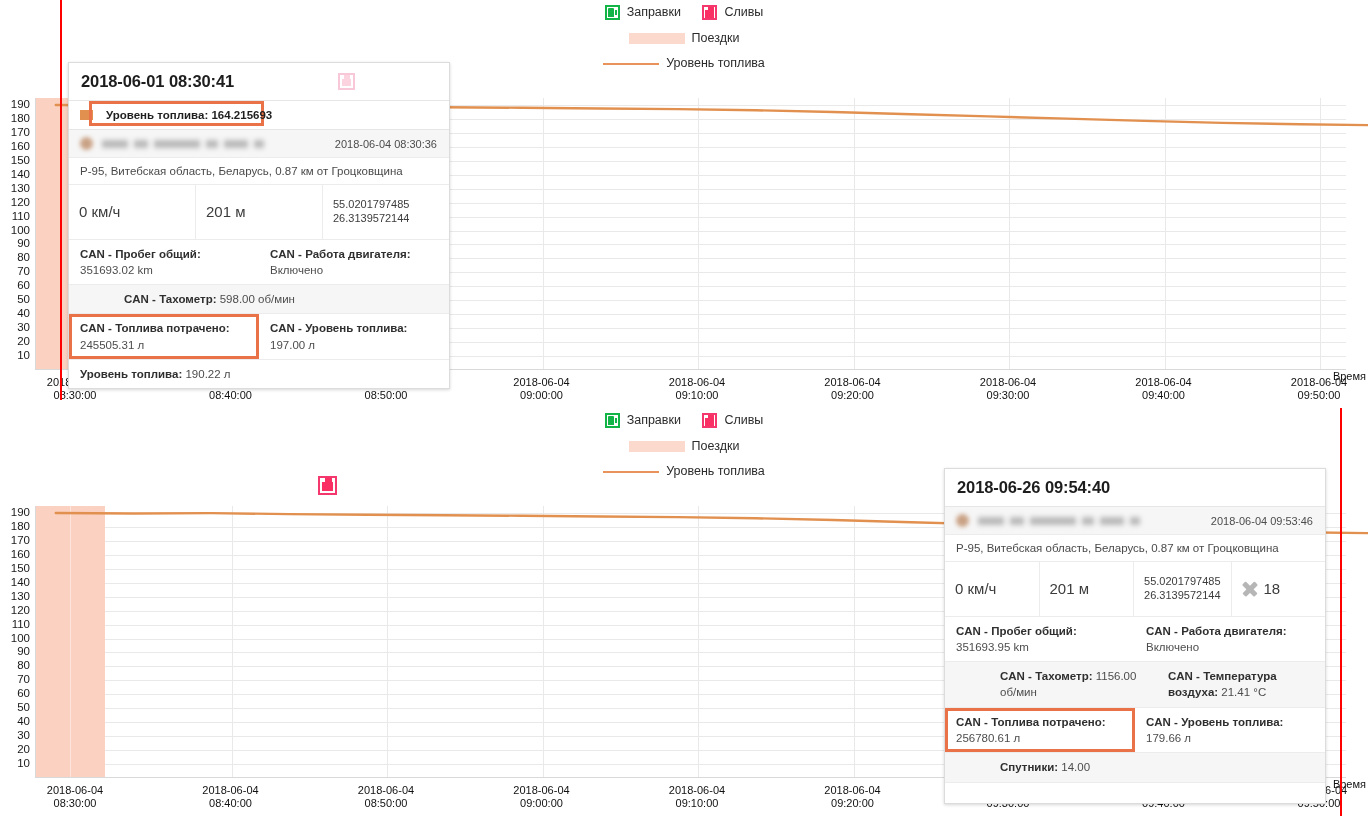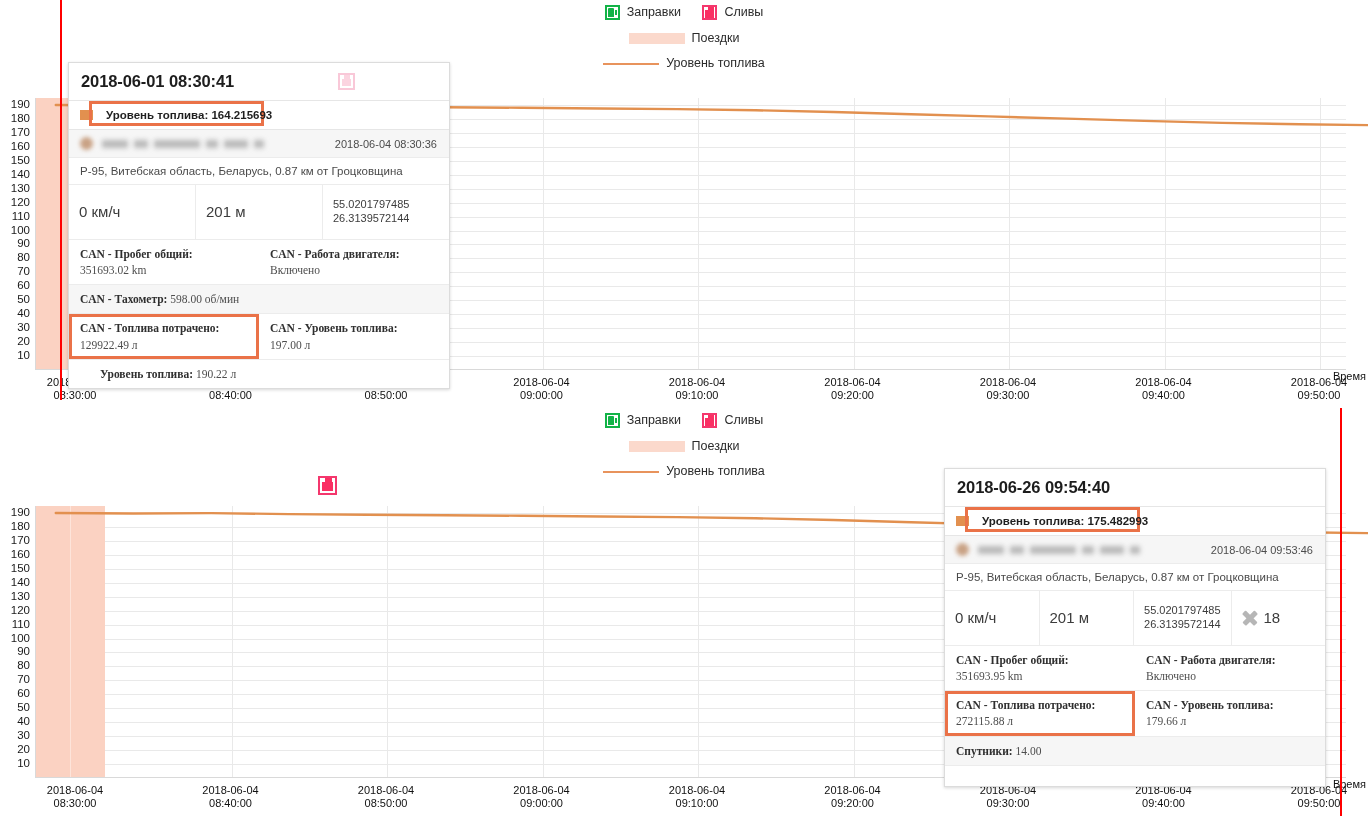--- a/index.html
+++ b/index.html
@@ -231,23 +231,23 @@
   .sat-ico { width: 16px; height: 16px; position: relative; display: inline-block; }
   .sat-ico::before, .sat-ico::after {
     content: ""; position: absolute; left: 50%; top: 50%;
     width: 17px; height: 4.5px; background: #b6b6b6;
     border-radius: 1px;
   }
   .sat-ico::before { transform: translate(-50%,-50%) rotate(45deg); }
   .sat-ico::after  { transform: translate(-50%,-50%) rotate(-45deg); }
 
   .tt-params { }
-  .tt-prow { display: flex; border-bottom: 1px solid #ececec; position: relative; font-family: Liberation Serif, serif; }
-  .tt-prow.shaded { background: #f6f6f6; }
-  .tt-prow:last-child { border-bottom: none; padding-left: 20px; }
+  .tt-prow { display: flex; border-bottom: 1px solid #ececec; position: relative; }
+  .tt-prow.shaded { background: #f6f6f6; padding-left: 44px; }
+  .tt-prow:last-child { border-bottom: none; }
   .tt-pcell {
     flex: 1 1 50%; padding: 6px 11px; min-height: 20px;
     font-size: 11.5px; color: #4d4d4d; line-height: 1.42;
   }
   .tt-pcell .pk { font-weight: bold; color: #2f2f2f; }
   .tt-pcell.full { flex: 1 1 100%; }
   .hl-cell {
     position: absolute; left: 0px; top: 0px;
     width: 50%; height: 100%;
     border: 3px solid #ea7248;
@@ -404,21 +404,21 @@
       </div>
       <div class="tt-params">
           <div class="tt-prow">
             <div class="tt-pcell"><span class="pk">CAN - Пробег общий:</span><br><span>351693.02 km</span></div>
             <div class="tt-pcell"><span class="pk">CAN - Работа двигателя:</span><br><span>Включено</span></div>
           </div>
           <div class="tt-prow shaded">
             <div class="tt-pcell"><span class="pk">CAN - Тахометр:</span><span> 598.00 об/мин</span></div>
           </div>
           <div class="tt-prow">
-            <div class="tt-pcell"><span class="pk">CAN - Топлива потрачено:</span><br><span>129922.49 л</span></div>
+            <div class="tt-pcell"><span class="pk">CAN - Топлива потрачено:</span><br><span>245505.31 л</span></div>
             <div class="tt-pcell"><span class="pk">CAN - Уровень топлива:</span><br><span>197.00 л</span></div>
             <span class="hl-cell"></span>
           </div>
           <div class="tt-prow">
             <div class="tt-pcell full"><span class="pk">Уровень топлива:</span><span> 190.22 л</span></div>
           </div>
         </div>
     </div>
   </div>
 
@@ -530,25 +530,20 @@
 
   <div class="cursor-line cursor-bottom"></div>
 
   <div class="marker-drain" style="left:318px; top:476px;"></div>
 
   <div class="tooltip tt-bottom">
     <div class="tt-header">
       <span class="tt-title">2018-06-26 09:54:40</span>
       <span class="tt-hdr-icon" style="visibility:hidden"></span>
     </div>
-    <div class="tt-series">
-      <span class="tt-swatch"></span>
-      <span class="tt-series-text">Уровень топлива: 175.482993</span>
-      <span class="hl-box hl-series-bottom"></span>
-    </div>
     <div class="tt-unit-row">
       <span class="tt-unit-left">
         <span class="blur-dot"></span>
         <span class="blur-name">
           <span class="blur-seg" style="width:26px"></span>
           <span class="blur-seg" style="width:14px"></span>
           <span class="blur-seg" style="width:46px"></span>
           <span class="blur-seg" style="width:12px"></span>
           <span class="blur-seg" style="width:24px"></span>
           <span class="blur-seg" style="width:10px"></span>
@@ -571,22 +566,26 @@
           <span class="sat-ico"></span>
           <span>18</span>
         </span>
       </span>
     </div>
     <div class="tt-params">
         <div class="tt-prow">
           <div class="tt-pcell"><span class="pk">CAN - Пробег общий:</span><br><span>351693.95 km</span></div>
           <div class="tt-pcell"><span class="pk">CAN - Работа двигателя:</span><br><span>Включено</span></div>
         </div>
+        <div class="tt-prow shaded">
+          <div class="tt-pcell"><span class="pk">CAN - Тахометр:</span><span> 1156.00 об/мин</span></div>
+          <div class="tt-pcell"><span class="pk">CAN - Температура воздуха:</span><span> 21.41 °C</span></div>
+        </div>
         <div class="tt-prow">
-          <div class="tt-pcell"><span class="pk">CAN - Топлива потрачено:</span><br><span>272115.88 л</span></div>
+          <div class="tt-pcell"><span class="pk">CAN - Топлива потрачено:</span><br><span>256780.61 л</span></div>
           <div class="tt-pcell"><span class="pk">CAN - Уровень топлива:</span><br><span>179.66 л</span></div>
           <span class="hl-cell"></span>
         </div>
         <div class="tt-prow shaded">
           <div class="tt-pcell"><span class="pk">Спутники:</span><span> 14.00</span></div>
         </div>
         <div class="tt-prow">
           <div class="tt-pcell full"></div>
         </div>
       </div>

